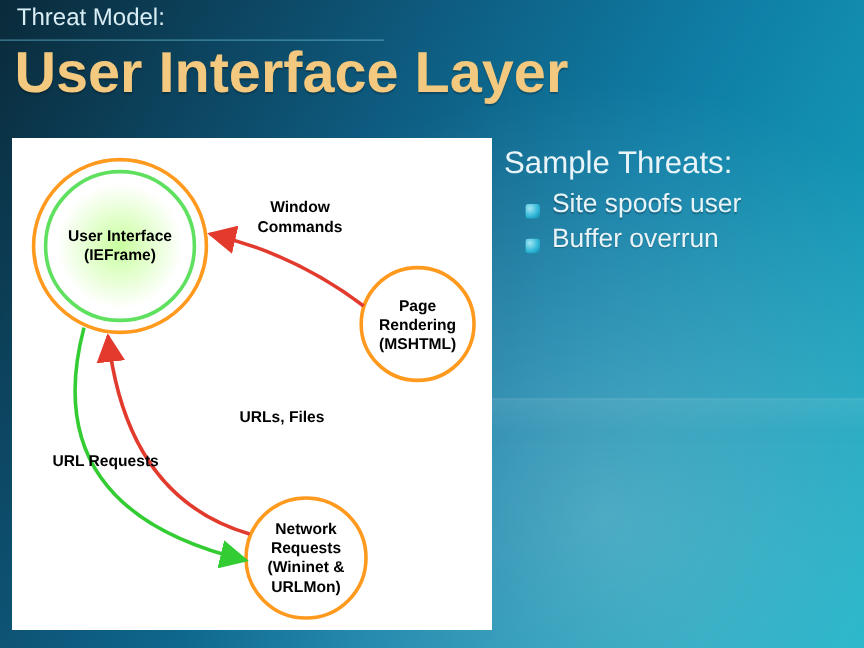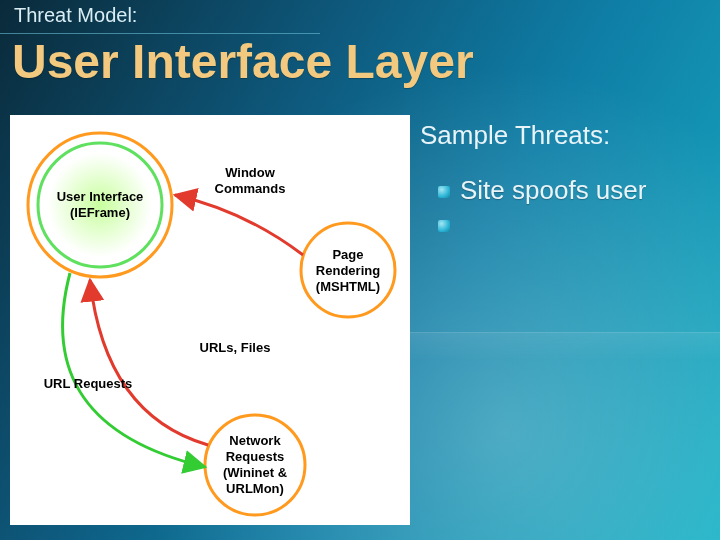--- a/index.html
+++ b/index.html
@@ -36,26 +36,26 @@
   }
   .edge-label {
     font-family: "Segoe UI", Arial, sans-serif; font-size: 13px; font-weight: 700;
     fill: #000; text-anchor: middle;
   }
   .threats {
     position: absolute; left: 420px; top: 120px; width: 290px;
     color: #e9f4f9;
   }
   .threats-heading {
-    font-size: 26px; font-weight: 400; margin-bottom: 24px;
+    font-size: 26px; font-weight: 400; margin-bottom: 6px;
     color: #e9f4f9;
   }
   .threat-item {
-    display: flex; align-items: flex-start;
-    font-size: 26px; line-height: 1.22; margin-bottom: 2px;
+    display: flex; align-items: center;
+    font-size: 22px; line-height: 1.22; margin-bottom: 2px;
     padding-left: 24px;
   }
   .threat-item .bullet {
     display: inline-block; width: 12px; height: 12px; margin-top: 11px; margin-right: 10px; margin-left: -6px;
     background: radial-gradient(circle at 30% 30%, #a3e6f2, #2bb5d6 60%, #1a7fa0);
     border-radius: 2px;
   }
   .threat-item .txt { flex: 1; text-shadow: 0 1px 1px rgba(0,0,0,0.25); }
   .accent-band {
     position: absolute; left: 410px; right: 0; top: 332px; height: 40px;
@@ -126,16 +126,17 @@
   </div>
 
   <div class="threats">
     <div class="threats-heading">Sample Threats:</div>
     <div class="threat-item">
       <span class="bullet"></span>
       <span class="txt">Site spoofs user</span>
     </div>
     <div class="threat-item">
       <span class="bullet"></span>
+      <span class="txt">Buffer overrun</span>
     </div>
   </div>
 
 </div>
 
 </body></html>

